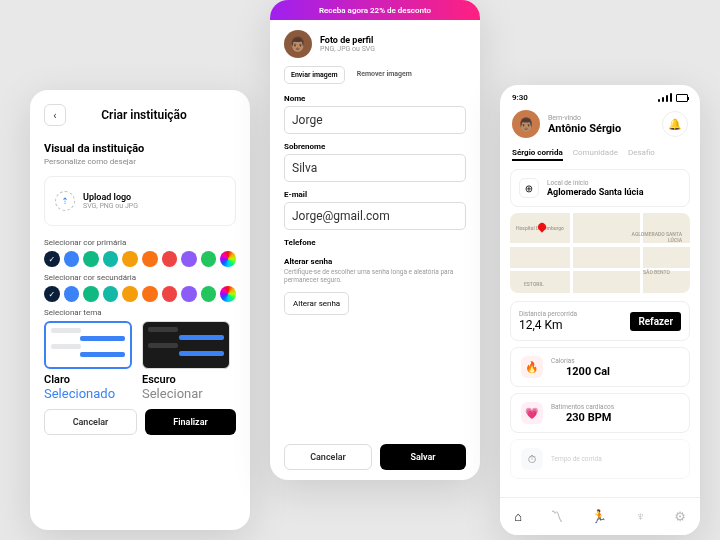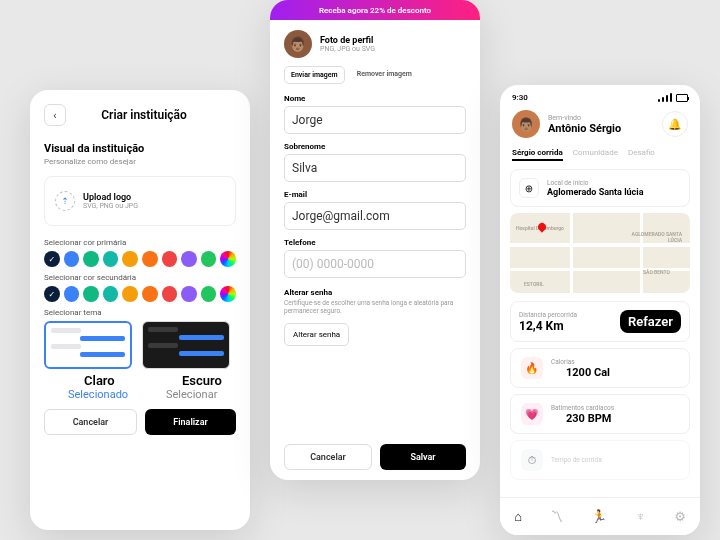--- a/index.html
+++ b/index.html
@@ -26,22 +26,22 @@
   .theme-prev { width:88px; height:48px; border-radius:6px; padding:5px; display:flex; flex-direction:column; gap:3px; }
   .theme-prev.light { border:2px solid #3b82f6; background:#fff; }
   .theme-prev.dark { border:1px solid #ddd; background:#1a1a1a; }
   .bar { height:5px; border-radius:2px; }
   .bar.short { width:30px; }
   .bar.long { width:45px; margin-left:auto; }
   .light .bar.short { background:#e5e7eb; }
   .light .bar.long { background:#3b82f6; }
   .dark .bar.short { background:#3a3a3a; }
   .dark .bar.long { background:#3b82f6; }
-  .theme-name { font-size:13px; font-weight:600; margin-top:4px;margin-left:40px; }
-  .theme-state { font-size:11px; color:#888;margin-left:24px; }
+  .theme-name { font-size:11px; font-weight:600; margin-top:4px; }
+  .theme-state { font-size:13px; color:#888; }
   .theme-state.sel { color:#3b82f6; }
   .btnrow { display:flex; gap:8px; margin-top:6px; }
   .btn { flex:1; height:26px; border-radius:6px; font-size:9px; font-weight:600; display:flex; align-items:center; justify-content:center; }
   .btn.ghost { border:1px solid #ddd; color:#333; background:#fff; }
   .btn.solid { background:#000; color:#fff; }
 
   
   .s2 { left: 270px; top: 0; width: 210px; height: 480px; }
   .banner { height:20px; background:linear-gradient(90deg,#a020f0,#ff2080); color:#fff; font-size:8px; font-weight:600; display:flex; align-items:center; justify-content:center; }
   .s2-body { padding:10px 14px 0; }
@@ -78,22 +78,22 @@
   .loc { margin:0 10px 6px; border:1px solid #eee; border-radius:8px; padding:8px; display:flex; gap:8px; align-items:center; }
   .loc-i { width:20px; height:20px; border-radius:6px; background:#fff; border:1px solid #eee; display:flex; align-items:center; justify-content:center; font-size:10px; }
   .loc-l { font-size:6.5px; color:#999; }
   .loc-v { font-size:9px; font-weight:700; }
   .map { margin:0 10px; height:80px; border-radius:8px; background:#f0ece0; position:relative; overflow:hidden; }
   .road { position:absolute; background:#fff; }
   .mlabel { position:absolute; font-size:5px; color:#a9a090; font-weight:600; }
   .pin { position:absolute; width:8px; height:8px; background:#e11; border-radius:50% 50% 50% 0; transform:rotate(-45deg); }
   .dist { margin:8px 10px 6px; border:1px solid #eee; border-radius:8px; padding:8px; display:flex; align-items:center; justify-content:space-between; }
   .dist-l { font-size:6.5px; color:#999; }
-  .dist-v { font-size:12px; font-weight:700; }
-  .redo { background:#000; color:#fff; border-radius:8px; padding:4px 8px; font-size:13px; font-weight:600; }
+  .dist-v { font-size:12px; font-weight:400; }
+  .redo { background:#000; color:#fff; border-radius:3px; padding:4px 8px; font-size:10px; font-weight:600; }
   .stat { margin:0 10px 6px; border:1px solid #eee; border-radius:8px; padding:8px 10px; display:flex; align-items:center; gap:8px; }
   .stat-i { width:22px; height:22px; border-radius:6px; display:flex; align-items:center; justify-content:center; font-size:11px; }
   .stat-i.fire { background:#fff1f0; }
   .stat-i.heart { background:#ffeef6; }
   .stat-l { font-size:6.5px; color:#999; }
   .stat-v { font-size:11px; font-weight:700;margin-left:15px; }
   .tabbar { position:absolute; bottom:0; left:0; right:0; height:38px; border-top:1px solid #eee; display:flex; justify-content:space-around; align-items:center; background:#fff; }
   .ti { font-size:13px; color:#bbb; }
   .ti.act { color:#000; }
 </style>
@@ -185,21 +185,20 @@
       <div class="sbtn">Enviar imagem</div>
       <div class="sbtn plain">Remover imagem</div>
     </div>
     <div class="field-lbl">Nome</div>
     <div class="input">Jorge</div>
     <div class="field-lbl">Sobrenome</div>
     <div class="input">Silva</div>
     <div class="field-lbl">E-mail</div>
     <div class="input">Jorge@gmail.com</div>
     <div class="field-lbl">Telefone</div>
-    <div class="input ph">(00) 0000-0000</div>
     <div class="pwd-h">Alterar senha</div>
     <div class="pwd-sub">Certifique-se de escolher uma senha longa e aleatória para permanecer seguro.</div>
     <div class="pwdbtn">Alterar senha</div>
   </div>
   <div class="s2-foot">
     <div class="btn ghost">Cancelar</div>
     <div class="btn solid">Salvar</div>
   </div>
 </div>
 

